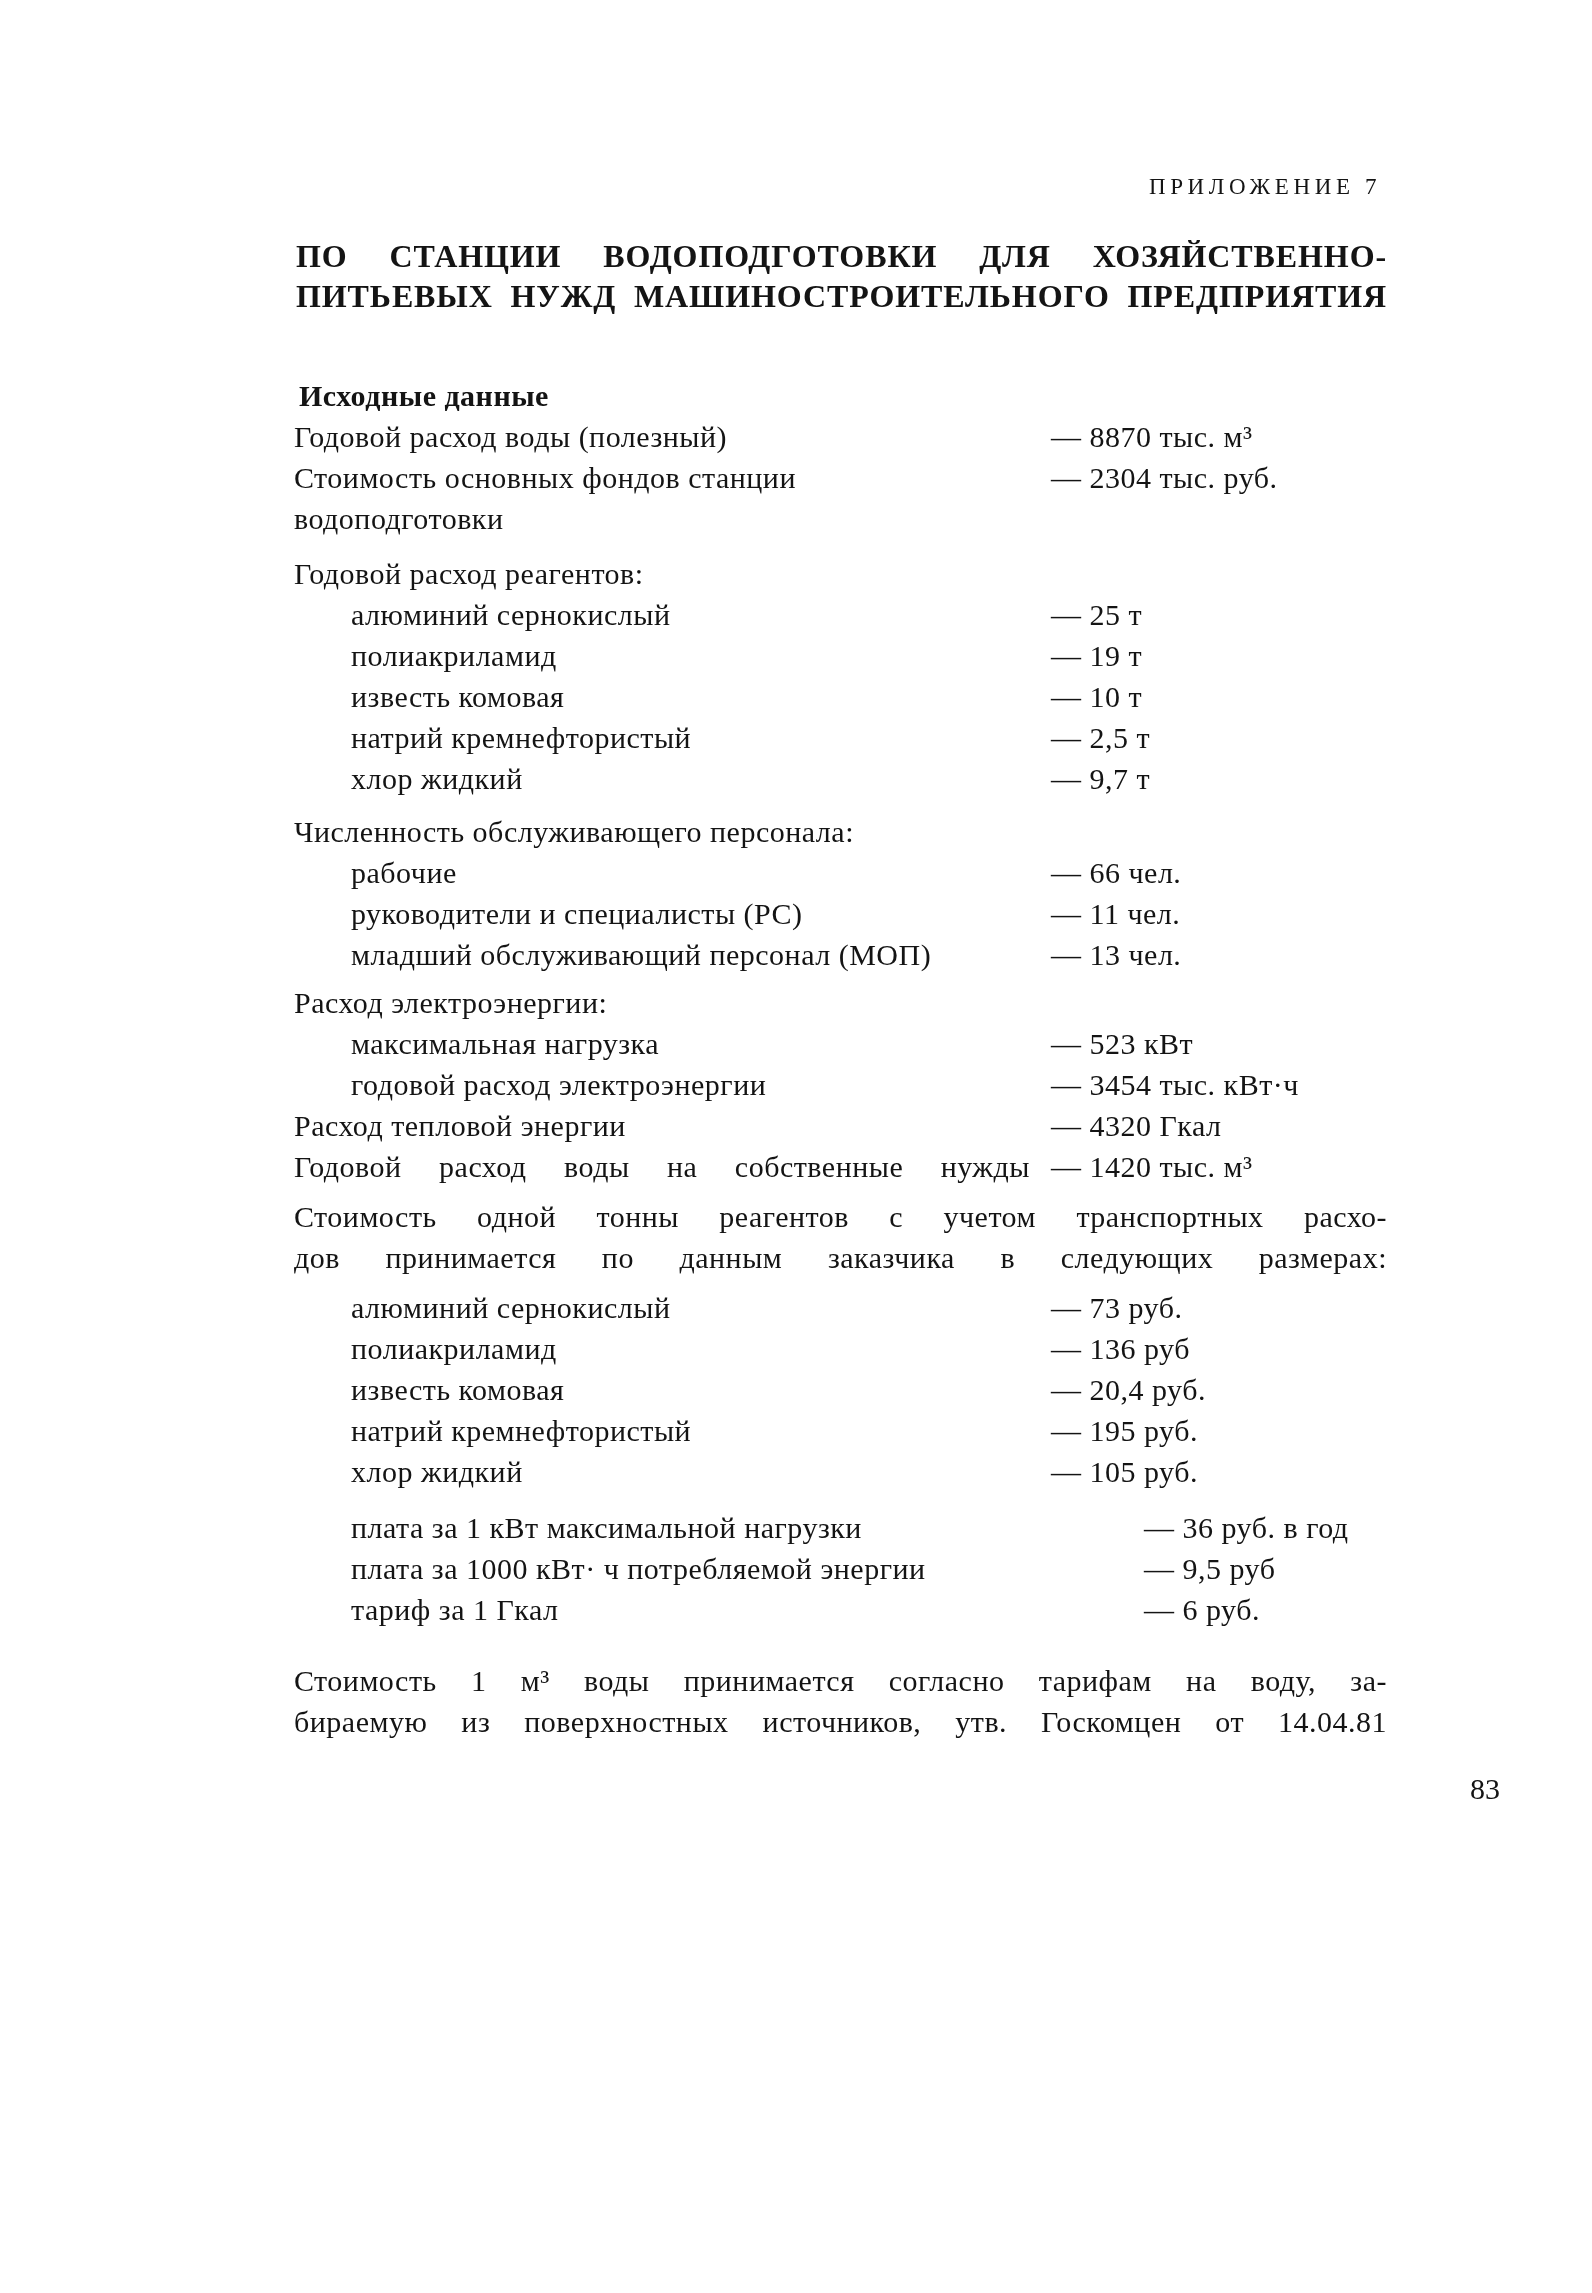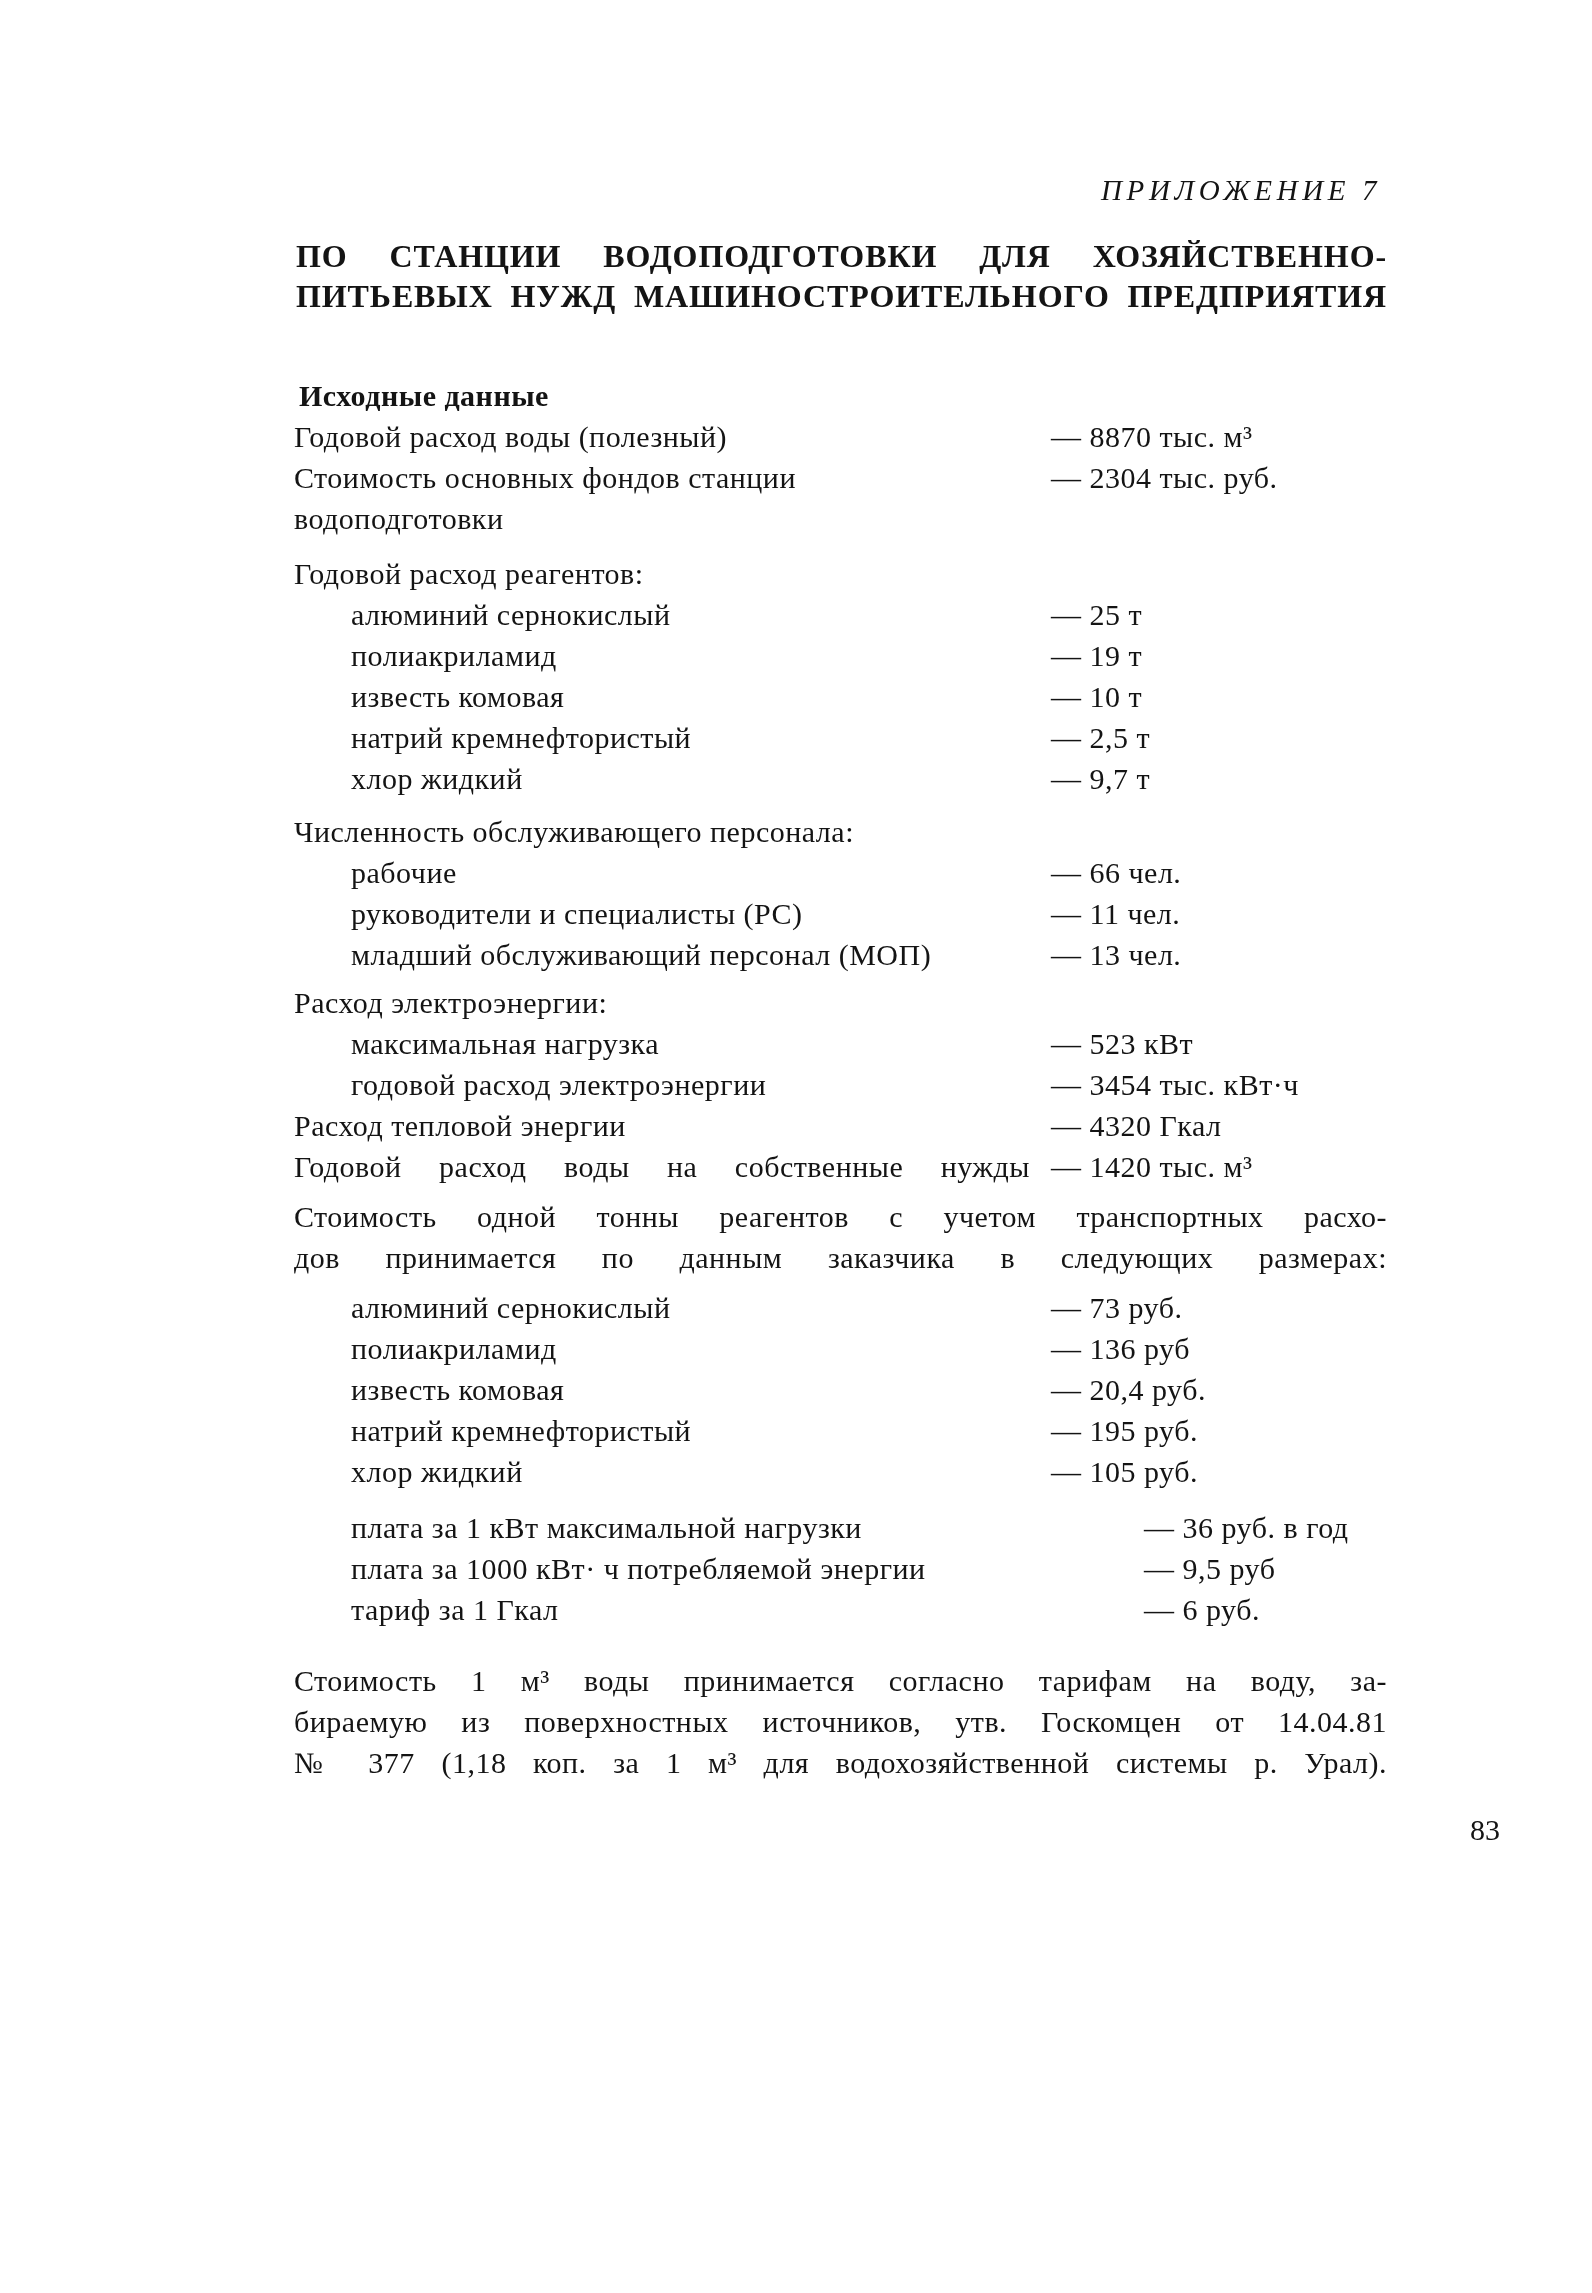--- a/index.html
+++ b/index.html
@@ -8,22 +8,21 @@
     width:1592px;height:2293px;
     background:#ffffff;
     font-family:"Liberation Serif",serif;
     color:#141414;
     overflow:hidden;
   }
   .appendix{
     margin:174px 211px 0 0;
     height:42px;
     text-align:right;
-    font-style:italic;
-    font-size:29px;
+    font-size:23px;
     letter-spacing:4.6px;
     white-space:nowrap;
   }
   .doc-title{
     margin:20px 0 0 296px;
     width:1091px;
     font-weight:700;
     font-size:32px;
     line-height:40px;
     letter-spacing:0.9px;
@@ -181,19 +180,18 @@
     <span class="value">— 9,5 руб</span>
   </div>
   <div class="row ind far">
     <span class="label">тариф за 1 Гкал</span>
     <span class="value">— 6 руб.</span>
   </div>
 
   <div class="para mt33">
     <div class="p-line">Стоимость 1 м³ воды принимается согласно тарифам на воду, за-</div>
     <div class="p-line">бираемую из поверхностных источников, утв. Госкомцен от 14.04.81</div>
-    <div class="p-line">№ 377 (1,18 коп. за 1 м³ для водохозяйственной системы р. Урал).</div>
   </div>
 
   <div class="page-number">83</div>
 
 </div>
 
 
 </body></html>

